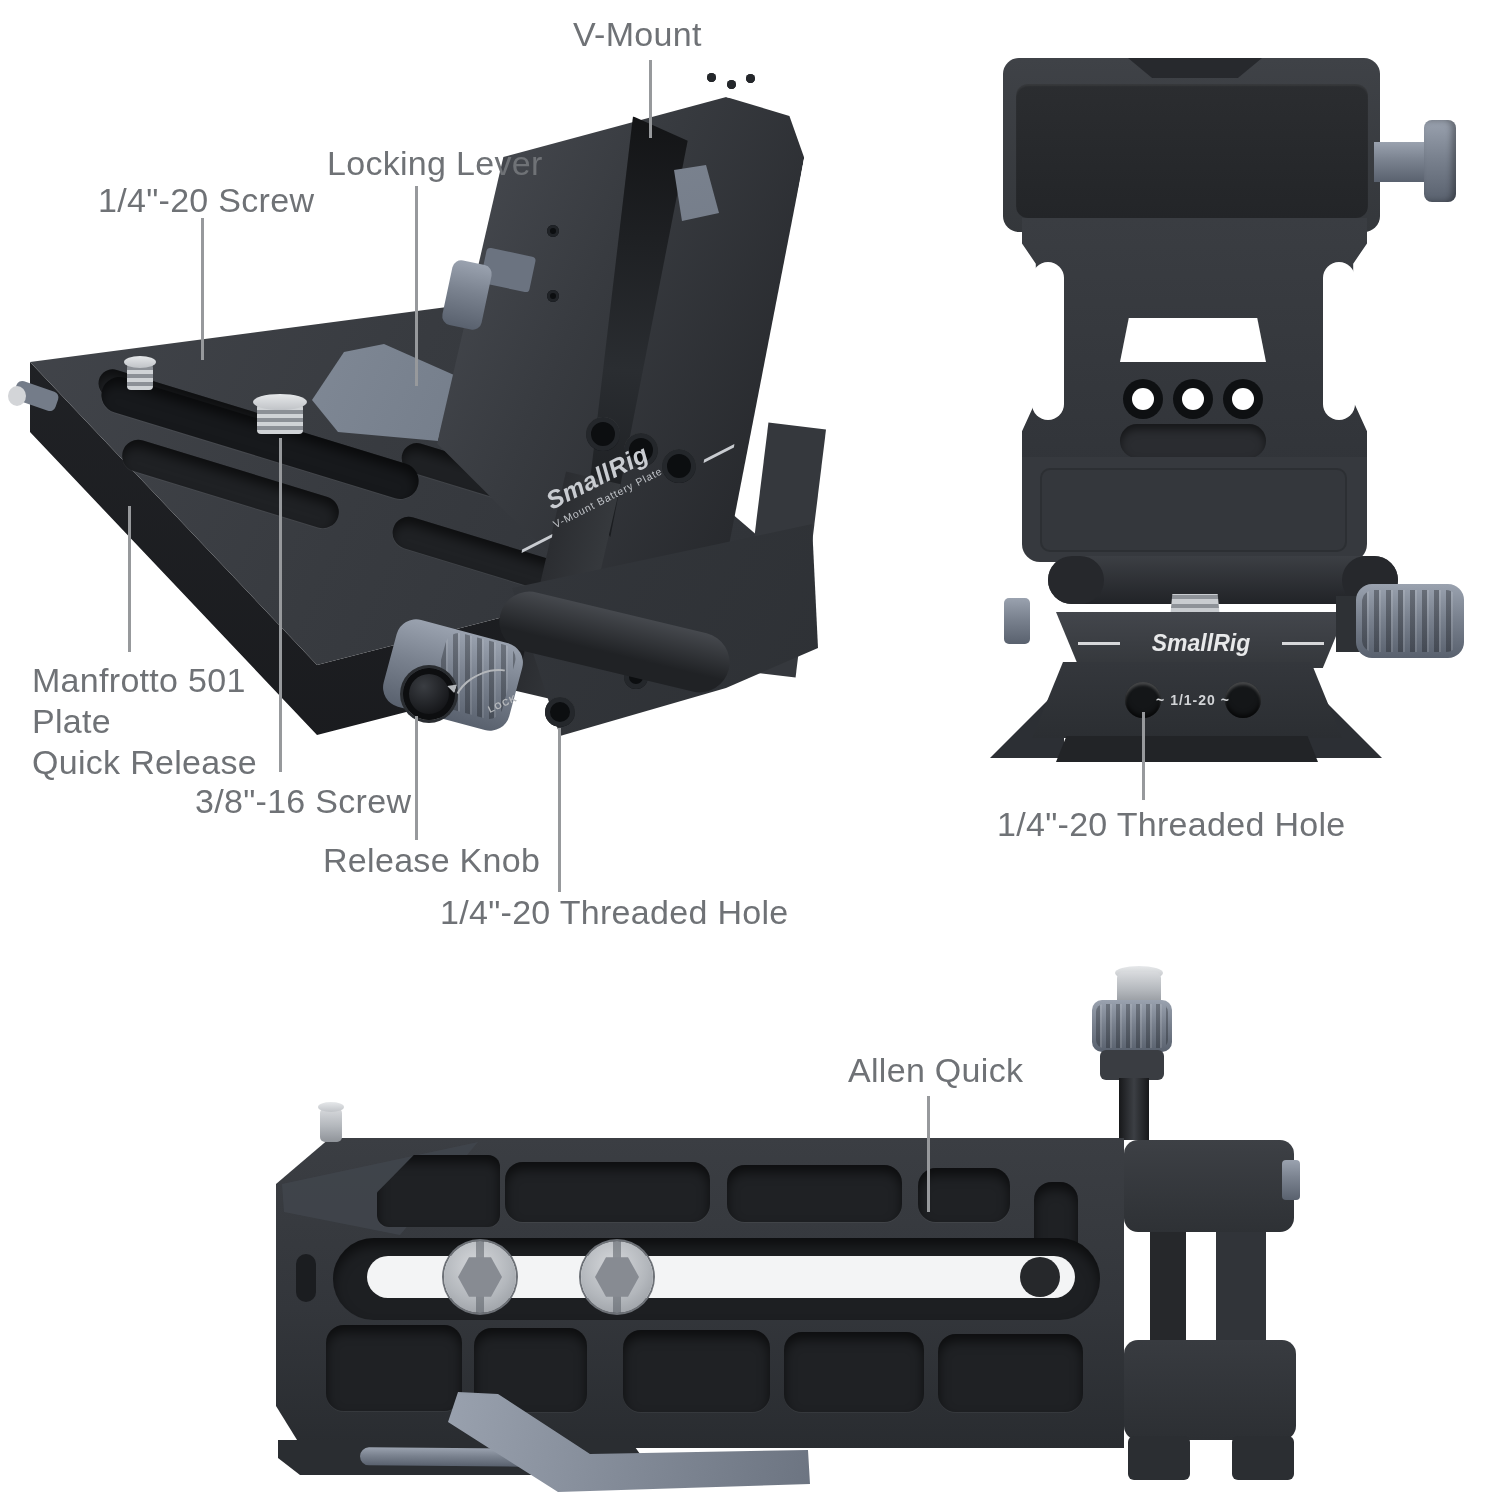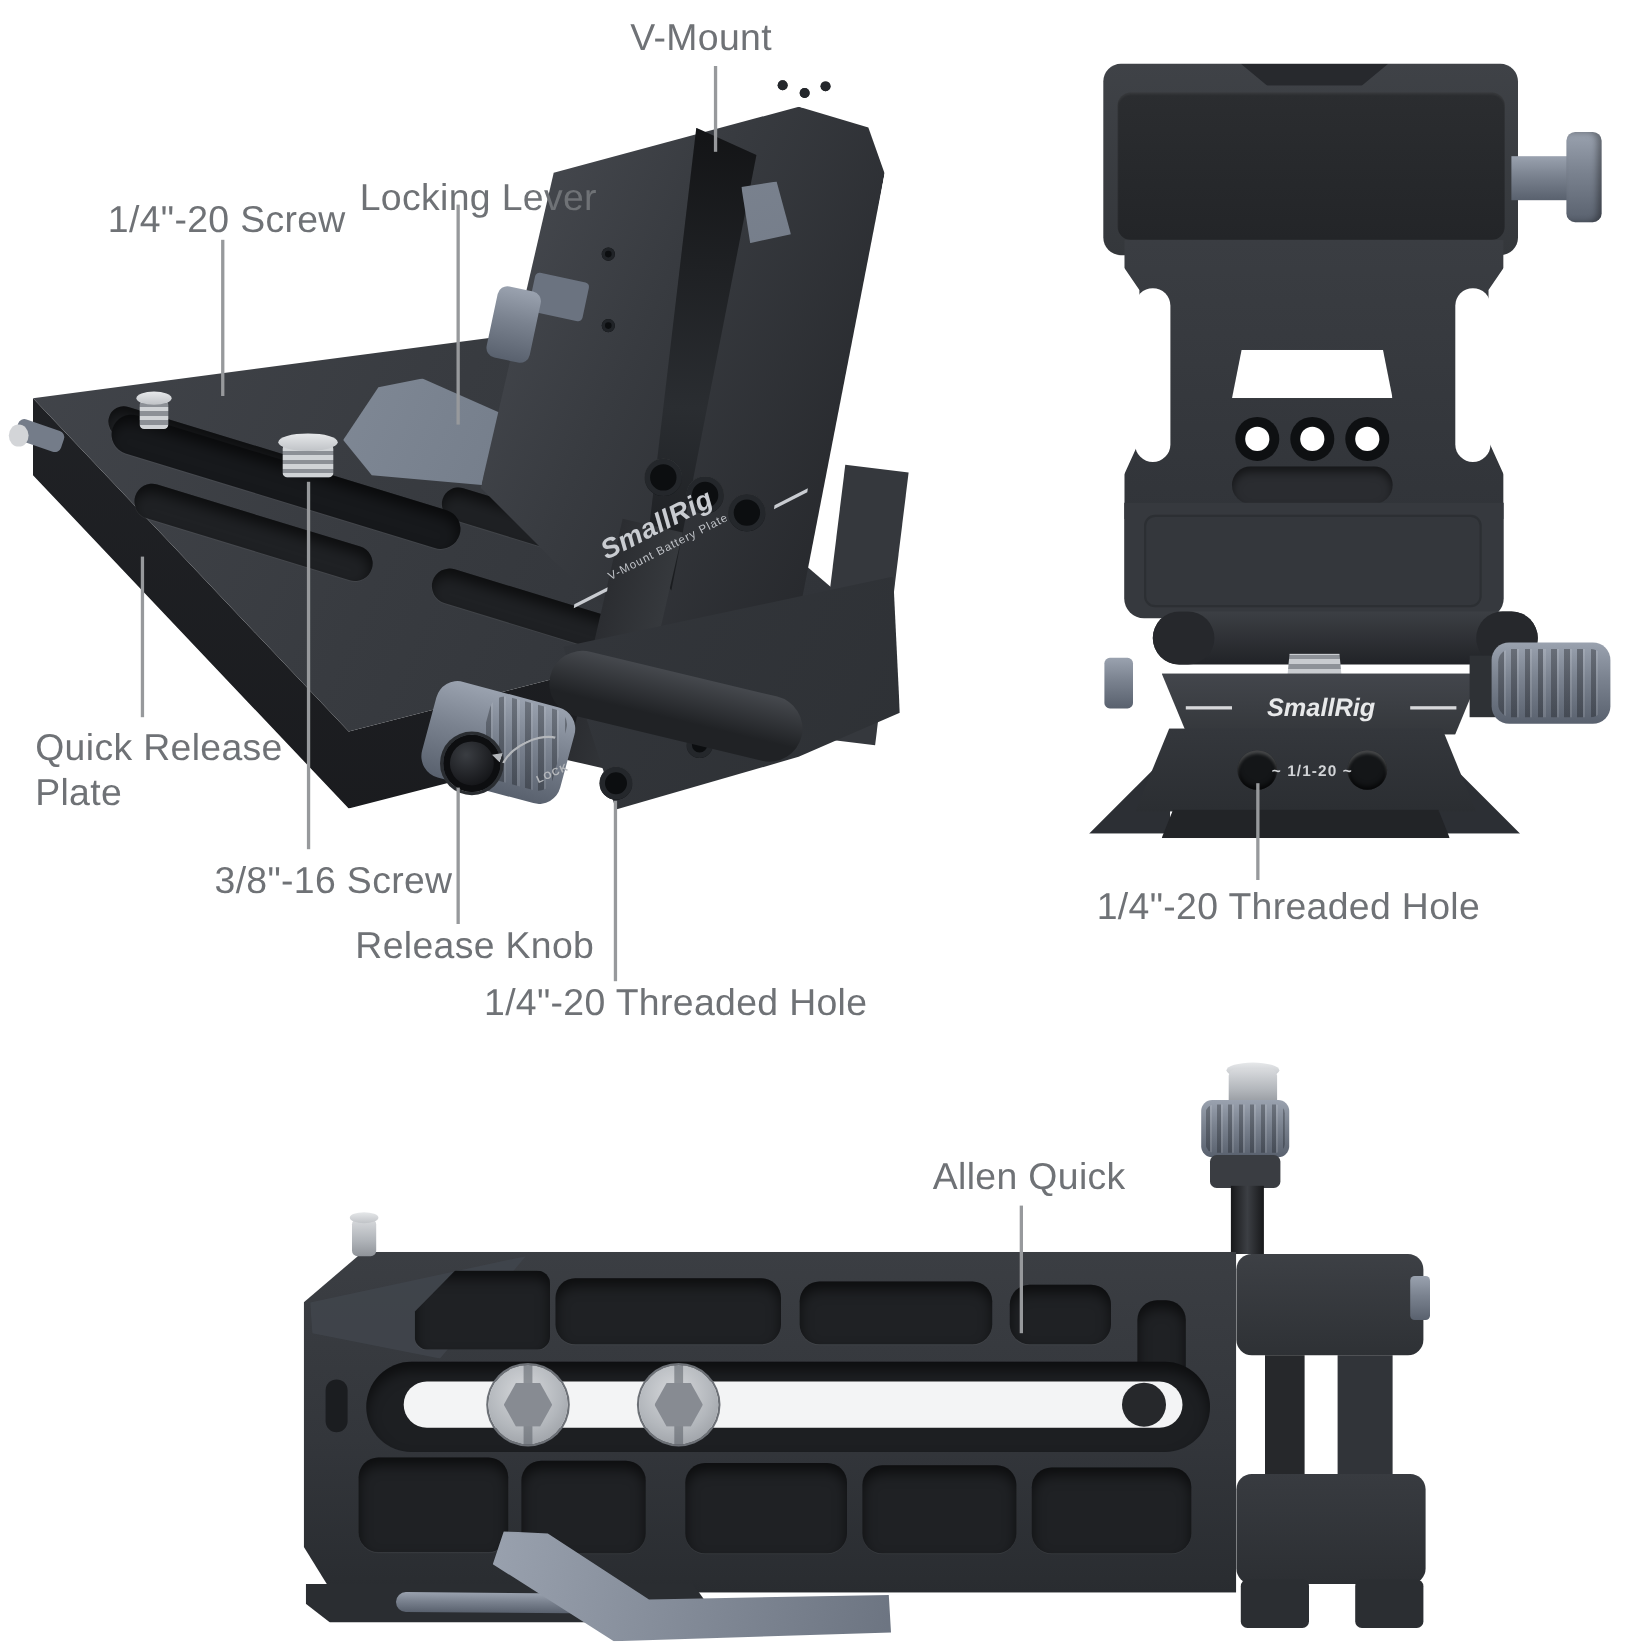--- a/index.html
+++ b/index.html
@@ -245,29 +245,30 @@
     <div class="abs" style="left:1124px;top:400px;width:172px;height:100px;border-radius:14px;
                 background:linear-gradient(180deg,#383b40,#2c2f33);"></div>
     <div class="abs" style="left:1128px;top:496px;width:62px;height:44px;border-radius:6px;background:#2b2e32;"></div>
     <div class="abs" style="left:1232px;top:496px;width:62px;height:44px;border-radius:6px;background:#2b2e32;"></div>
   </div>
 
   <div class="leader" style="left:649px;top:60px;height:78px;"></div>
   <div class="lbl" style="left:573px;top:14px;">V-Mount</div>
 
   <div class="leader" style="left:415px;top:186px;height:200px;"></div>
-  <div class="lbl" style="left:327px;top:160px;">Locking Lever</div>
+  <div class="lbl" style="left:327px;top:143px;">Locking Lever</div>
 
   <div class="leader" style="left:201px;top:218px;height:142px;"></div>
   <div class="lbl" style="left:98px;top:180px;">1/4"-20 Screw</div>
 
   <div class="leader" style="left:128px;top:506px;height:146px;"></div>
   <div class="lbl" style="left:32px;top:660px;">
+    <div>Manfrotto 501</div>
+    <div>Plate</div>
     <div>Quick Release</div>
-    <div>Plate</div>
   </div>
 
   <div class="leader" style="left:279px;top:438px;height:334px;"></div>
   <div class="lbl" style="left:195px;top:781px;">3/8"-16 Screw</div>
 
   <div class="leader" style="left:415px;top:716px;height:124px;"></div>
   <div class="lbl" style="left:323px;top:840px;">Release Knob</div>
 
   <div class="leader" style="left:558px;top:728px;height:164px;"></div>
   <div class="lbl" style="left:440px;top:892px;">1/4"-20 Threaded Hole</div>

